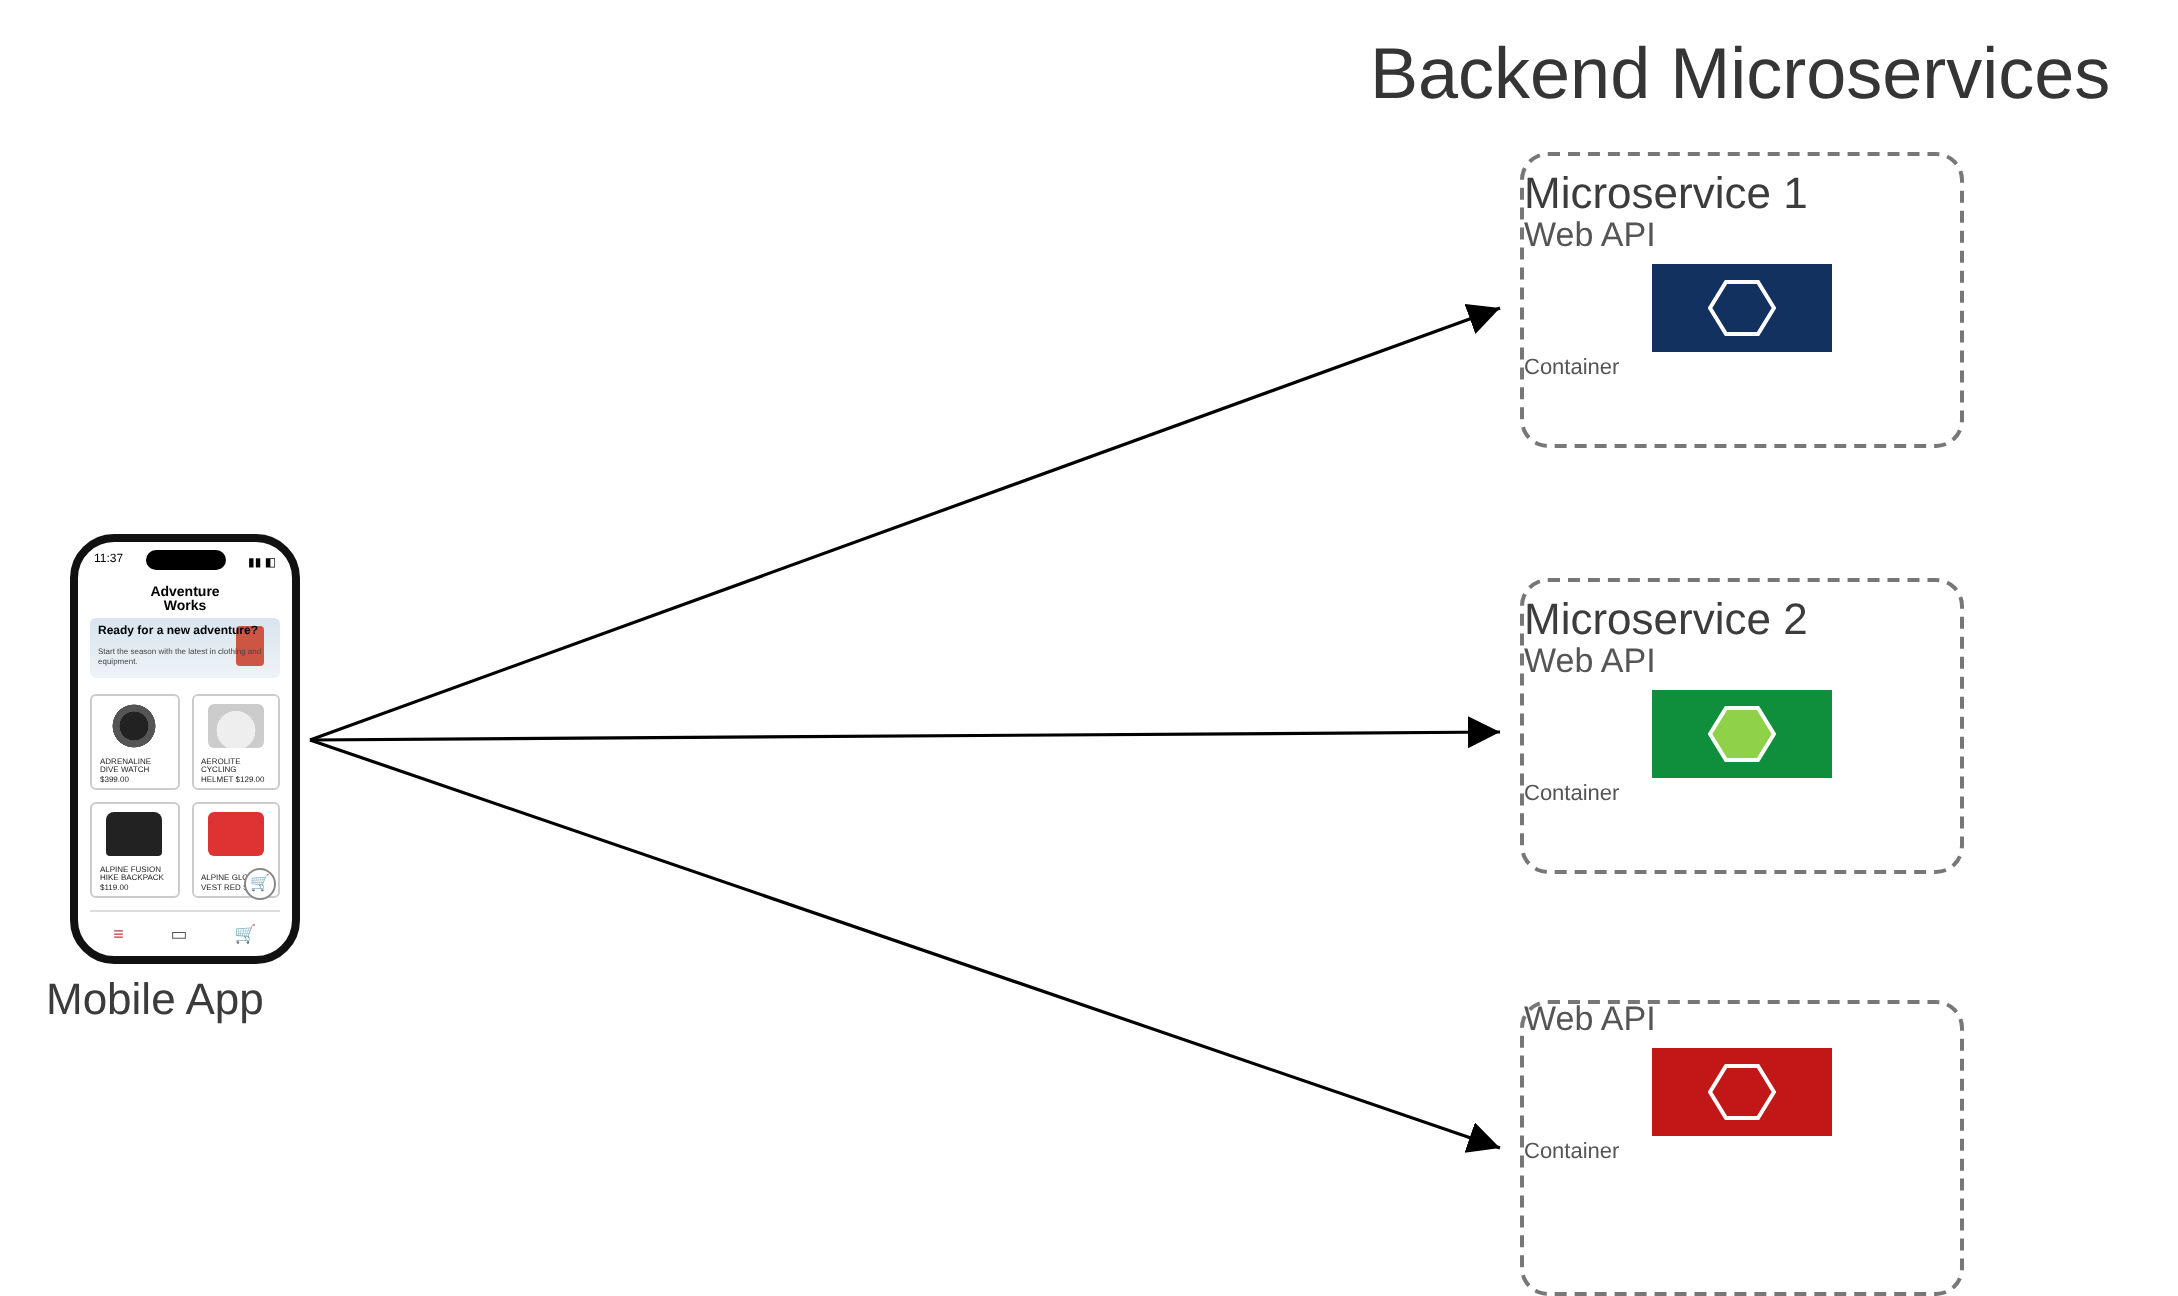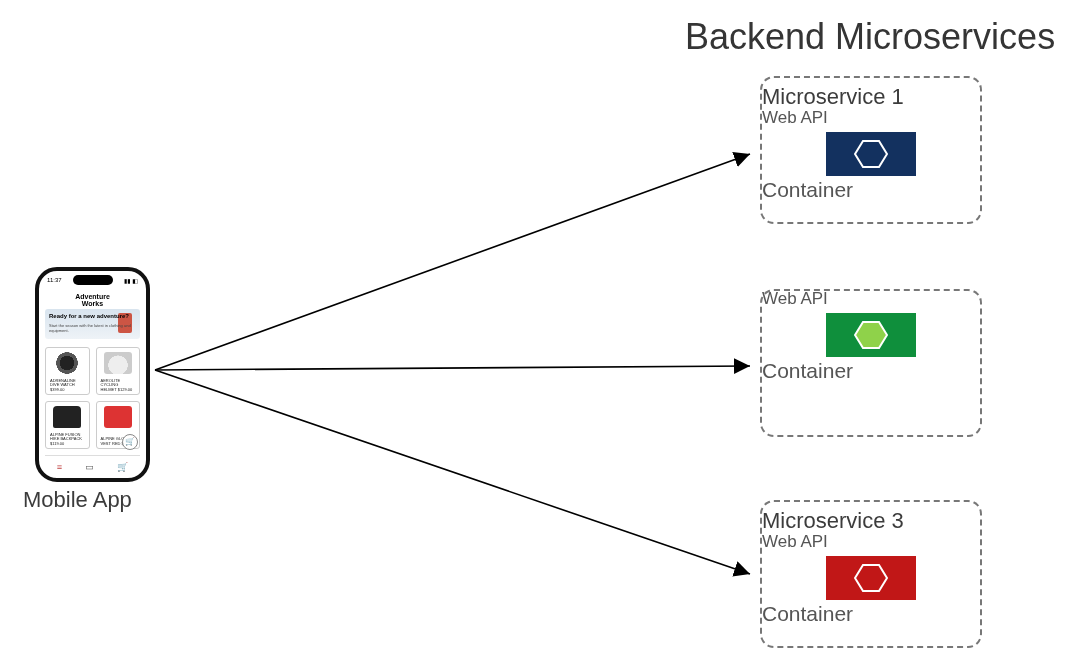--- a/index.html
+++ b/index.html
@@ -91,21 +91,21 @@
   .ms {
     position:absolute;
     width:222px; height:148px;
     border:2px dashed #777;
     border-radius:14px;
     box-sizing:border-box;
     text-align:left;
   }
   .ms .msTitle { margin-top:6px; font-size:22px; color:#3c3c3c;}
   .ms .msApi   { font-size:17px; color:#555; margin-top:-2px;}
-  .ms .msCont  { font-size:21px; color:#555; margin-top:2px;}
+  .ms .msCont  { font-size:11px; color:#555; margin-top:2px;}
   .ms .icon {
     margin: 4px auto 0 auto;
     width:86px; height:44px;
     position:relative;
   }
   .ms .iconBody{
     position:absolute; inset:0;
   }
   .ms .bracket{
     position:absolute; top:0; width:10px; height:100%;
@@ -198,34 +198,34 @@
     <div class="bracket left"></div>
       <div class="bracket right"></div>
     <svg class="hex" viewBox="0 0 34 30">
         <polygon class="hexFill" points="9,2 25,2 33,15 25,28 9,28 1,15" stroke-width="2"></polygon>
       </svg>
   </div>
   <div class="msCont">Container</div>
 </div>
 
 <div class="ms ms2" style="left:760px; top:289px;">
+  <div class="msTitle">Microservice 2</div>
   <div class="msApi">Web API</div>
   <div class="icon">
     <div class="iconBody"></div>
     <div class="bracket left"></div>
       <div class="bracket right"></div>
     <svg class="hex" viewBox="0 0 34 30">
         <polygon class="hexFill" points="9,2 25,2 33,15 25,28 9,28 1,15" stroke-width="2"></polygon>
       </svg>
   </div>
   <div class="msCont">Container</div>
 </div>
 
 <div class="ms ms3" style="left:760px; top:500px;">
-  <div class="msTitle">Microservice 3</div>
   <div class="msApi">Web API</div>
   <div class="icon">
     <div class="iconBody"></div>
     <div class="bracket left"></div>
       <div class="bracket right"></div>
     <svg class="hex" viewBox="0 0 34 30">
         <polygon class="hexFill" points="9,2 25,2 33,15 25,28 9,28 1,15" stroke-width="2"></polygon>
       </svg>
   </div>
   <div class="msCont">Container</div>

